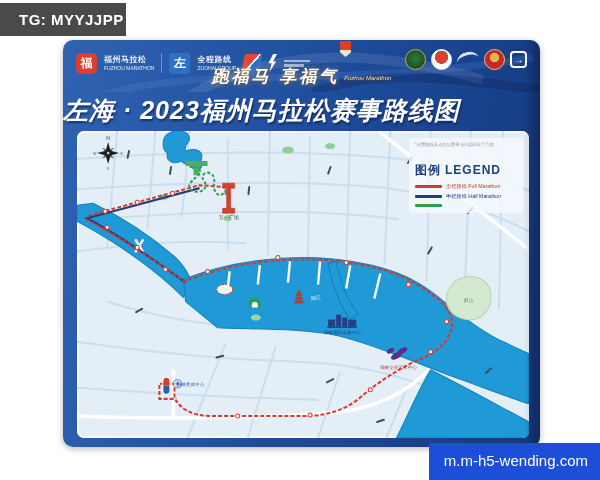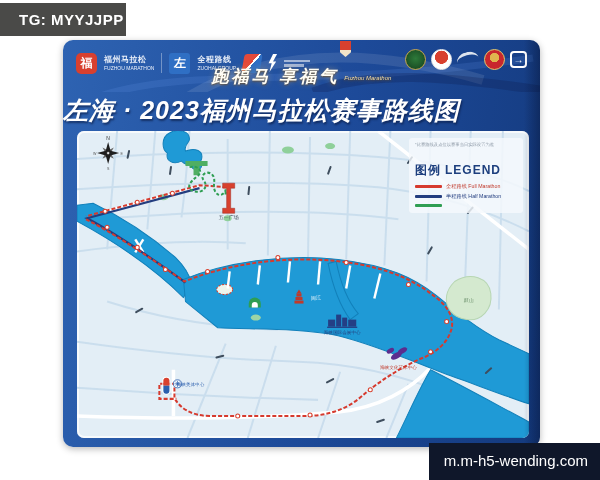--- a/index.html
+++ b/index.html
@@ -4,21 +4,21 @@
 <style>
   html,body{margin:0;padding:0}
   body{width:600px;height:480px;position:relative;background:#ffffff;overflow:hidden;
        font-family:"Liberation Sans",sans-serif;}
   svg{font-family:"Liberation Sans",sans-serif}
 
   
   .tg-badge{position:absolute;left:0;top:3px;height:33px;min-width:126px;background:#4a4a48;
     color:#fff;font-weight:bold;font-size:15px;display:flex;align-items:center;
     padding-left:19px;box-sizing:border-box;letter-spacing:.5px;z-index:9}
-  .site-badge{position:absolute;right:0;top:443px;height:34px;background:#0f172a;color:#fff;
+  .site-badge{position:absolute;right:0;top:443px;height:34px;background:#1d4ed8;color:#fff;
     font-size:15px;display:flex;align-items:center;padding:0 12px 4px 15px;z-index:9}
 
   
   .card{position:absolute;left:63px;top:40px;width:477px;height:407px;border-radius:10px;
     background:linear-gradient(100deg,#2e63b2,#1d4a99 55%,#143a7e);
     box-shadow:0 2px 7px rgba(0,0,0,.28);overflow:hidden}
   .card::after{content:"";position:absolute;top:0;right:0;width:16px;height:100%;
     background:linear-gradient(90deg,rgba(0,0,0,0),rgba(4,14,44,.4));z-index:6;pointer-events:none}
 
   .card-header{position:absolute;left:0;top:0;right:0;height:52px}

